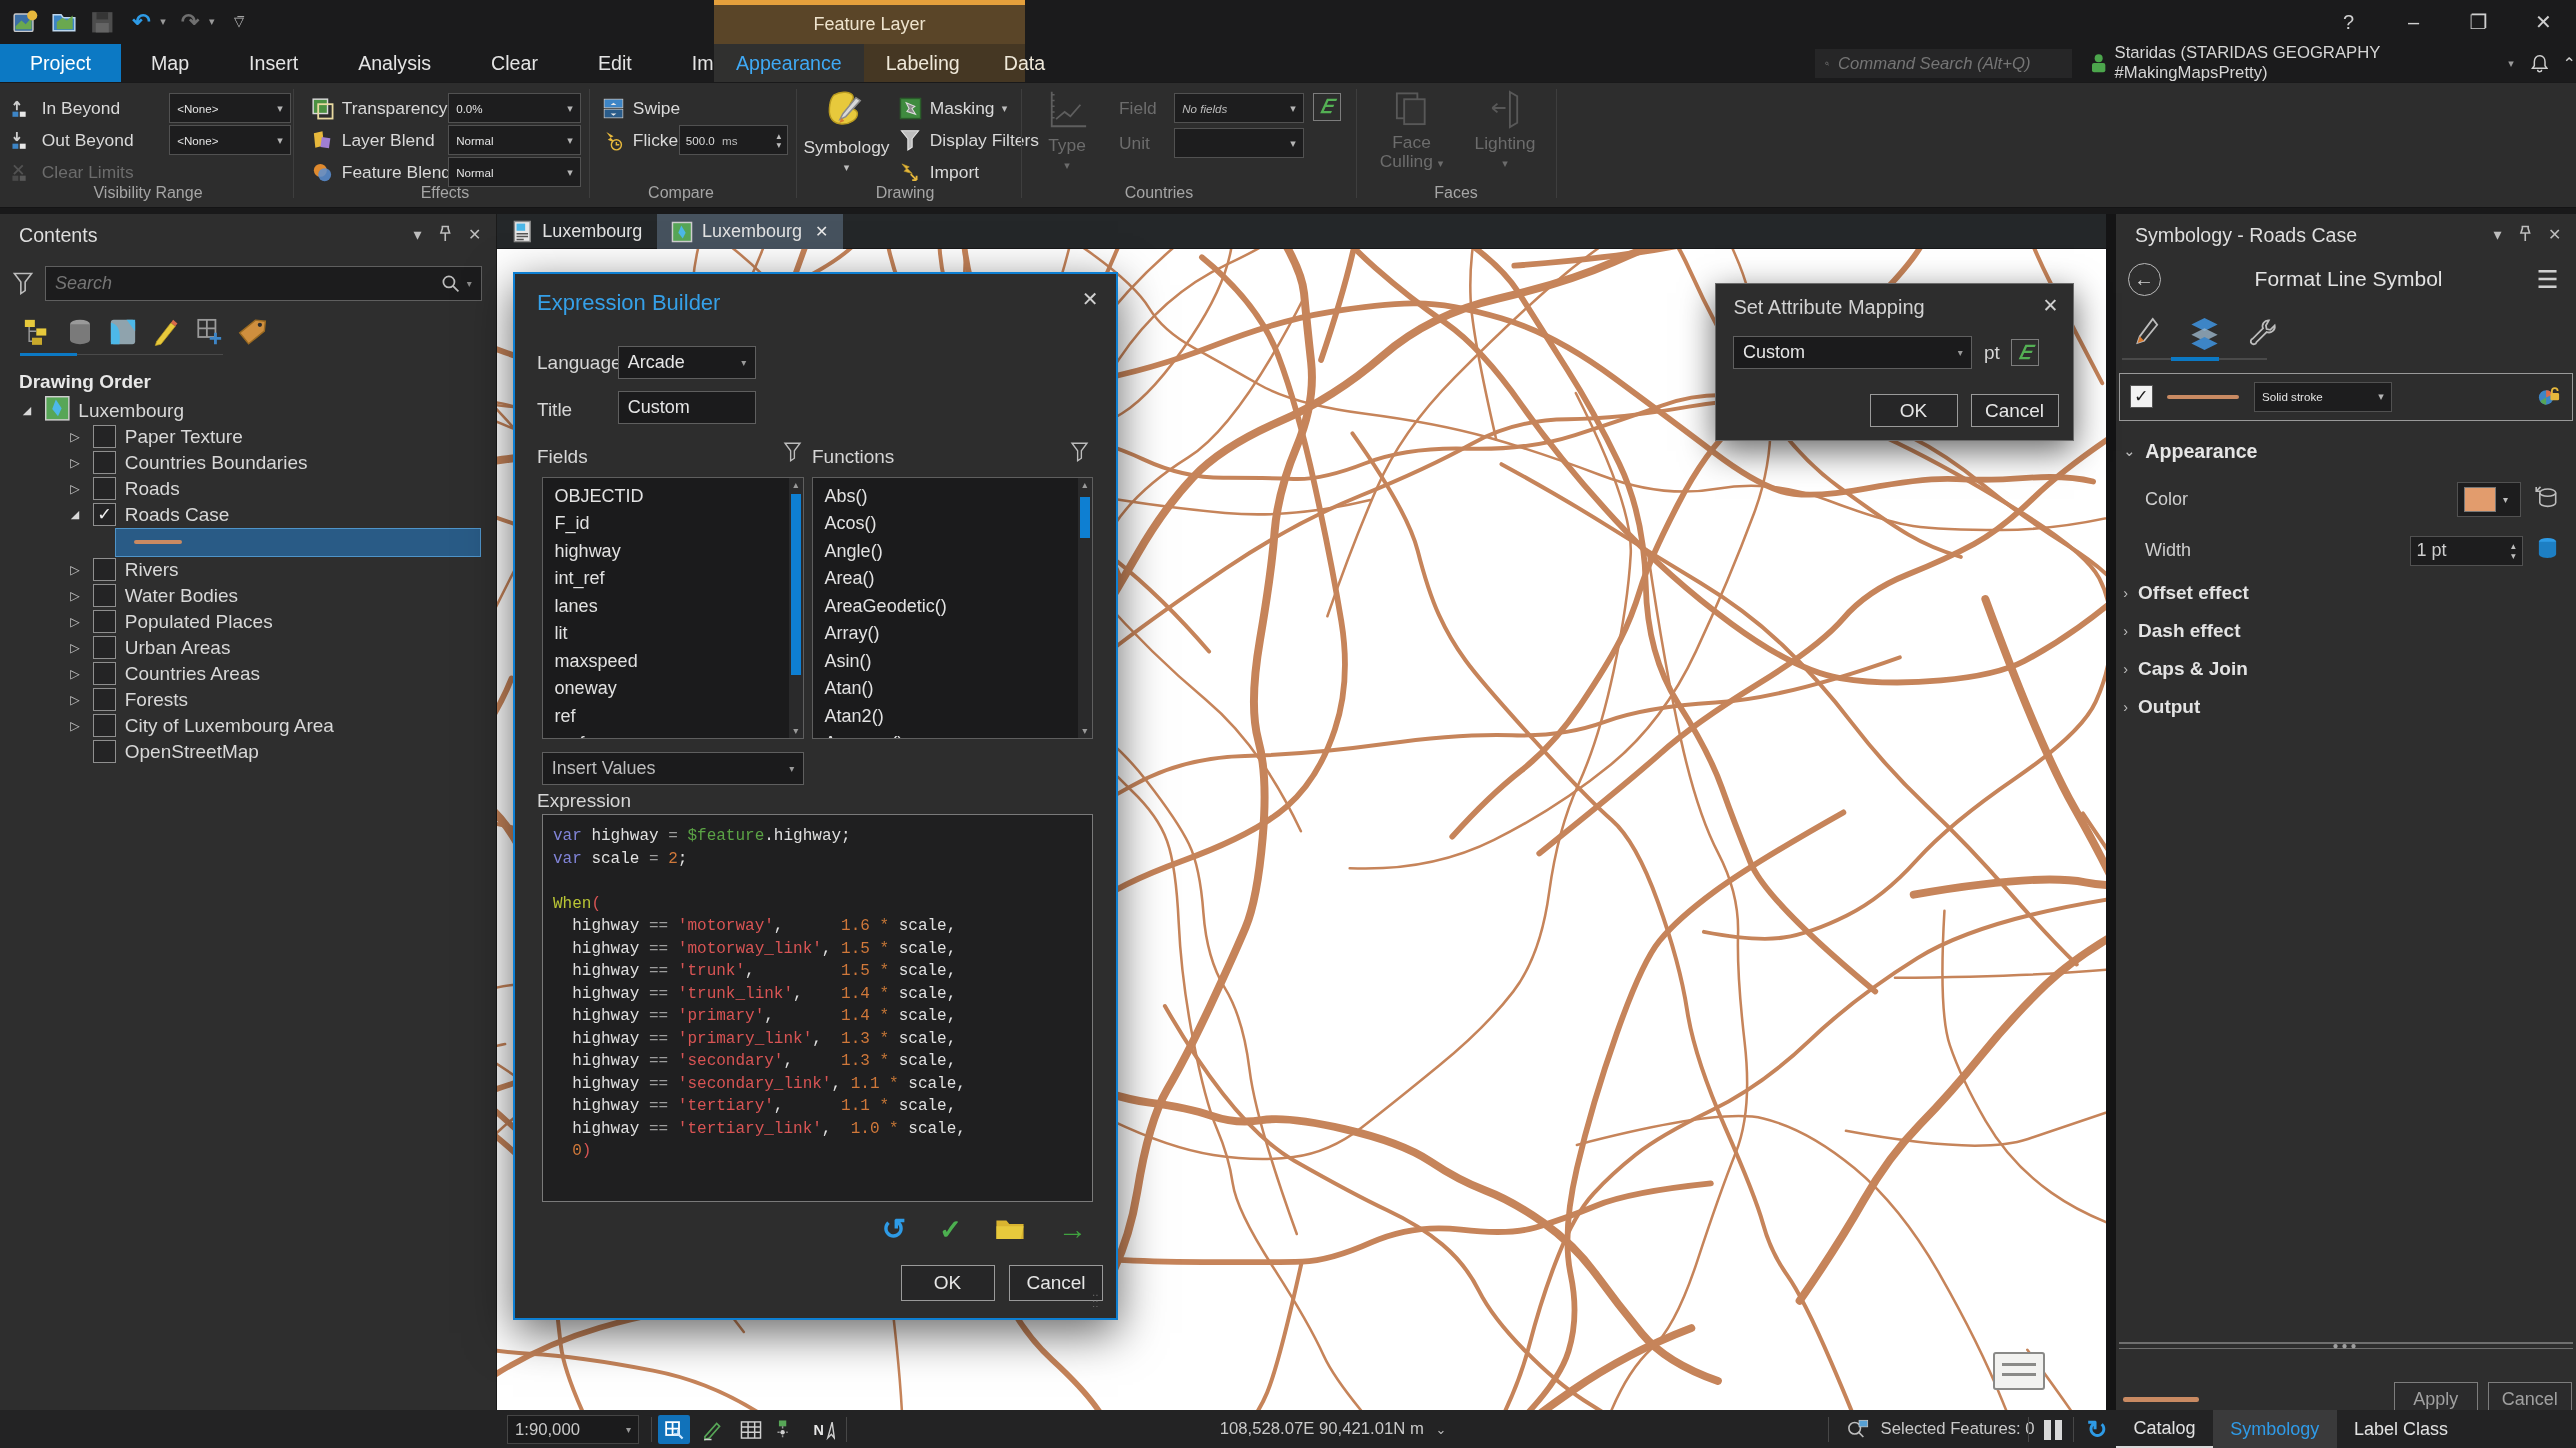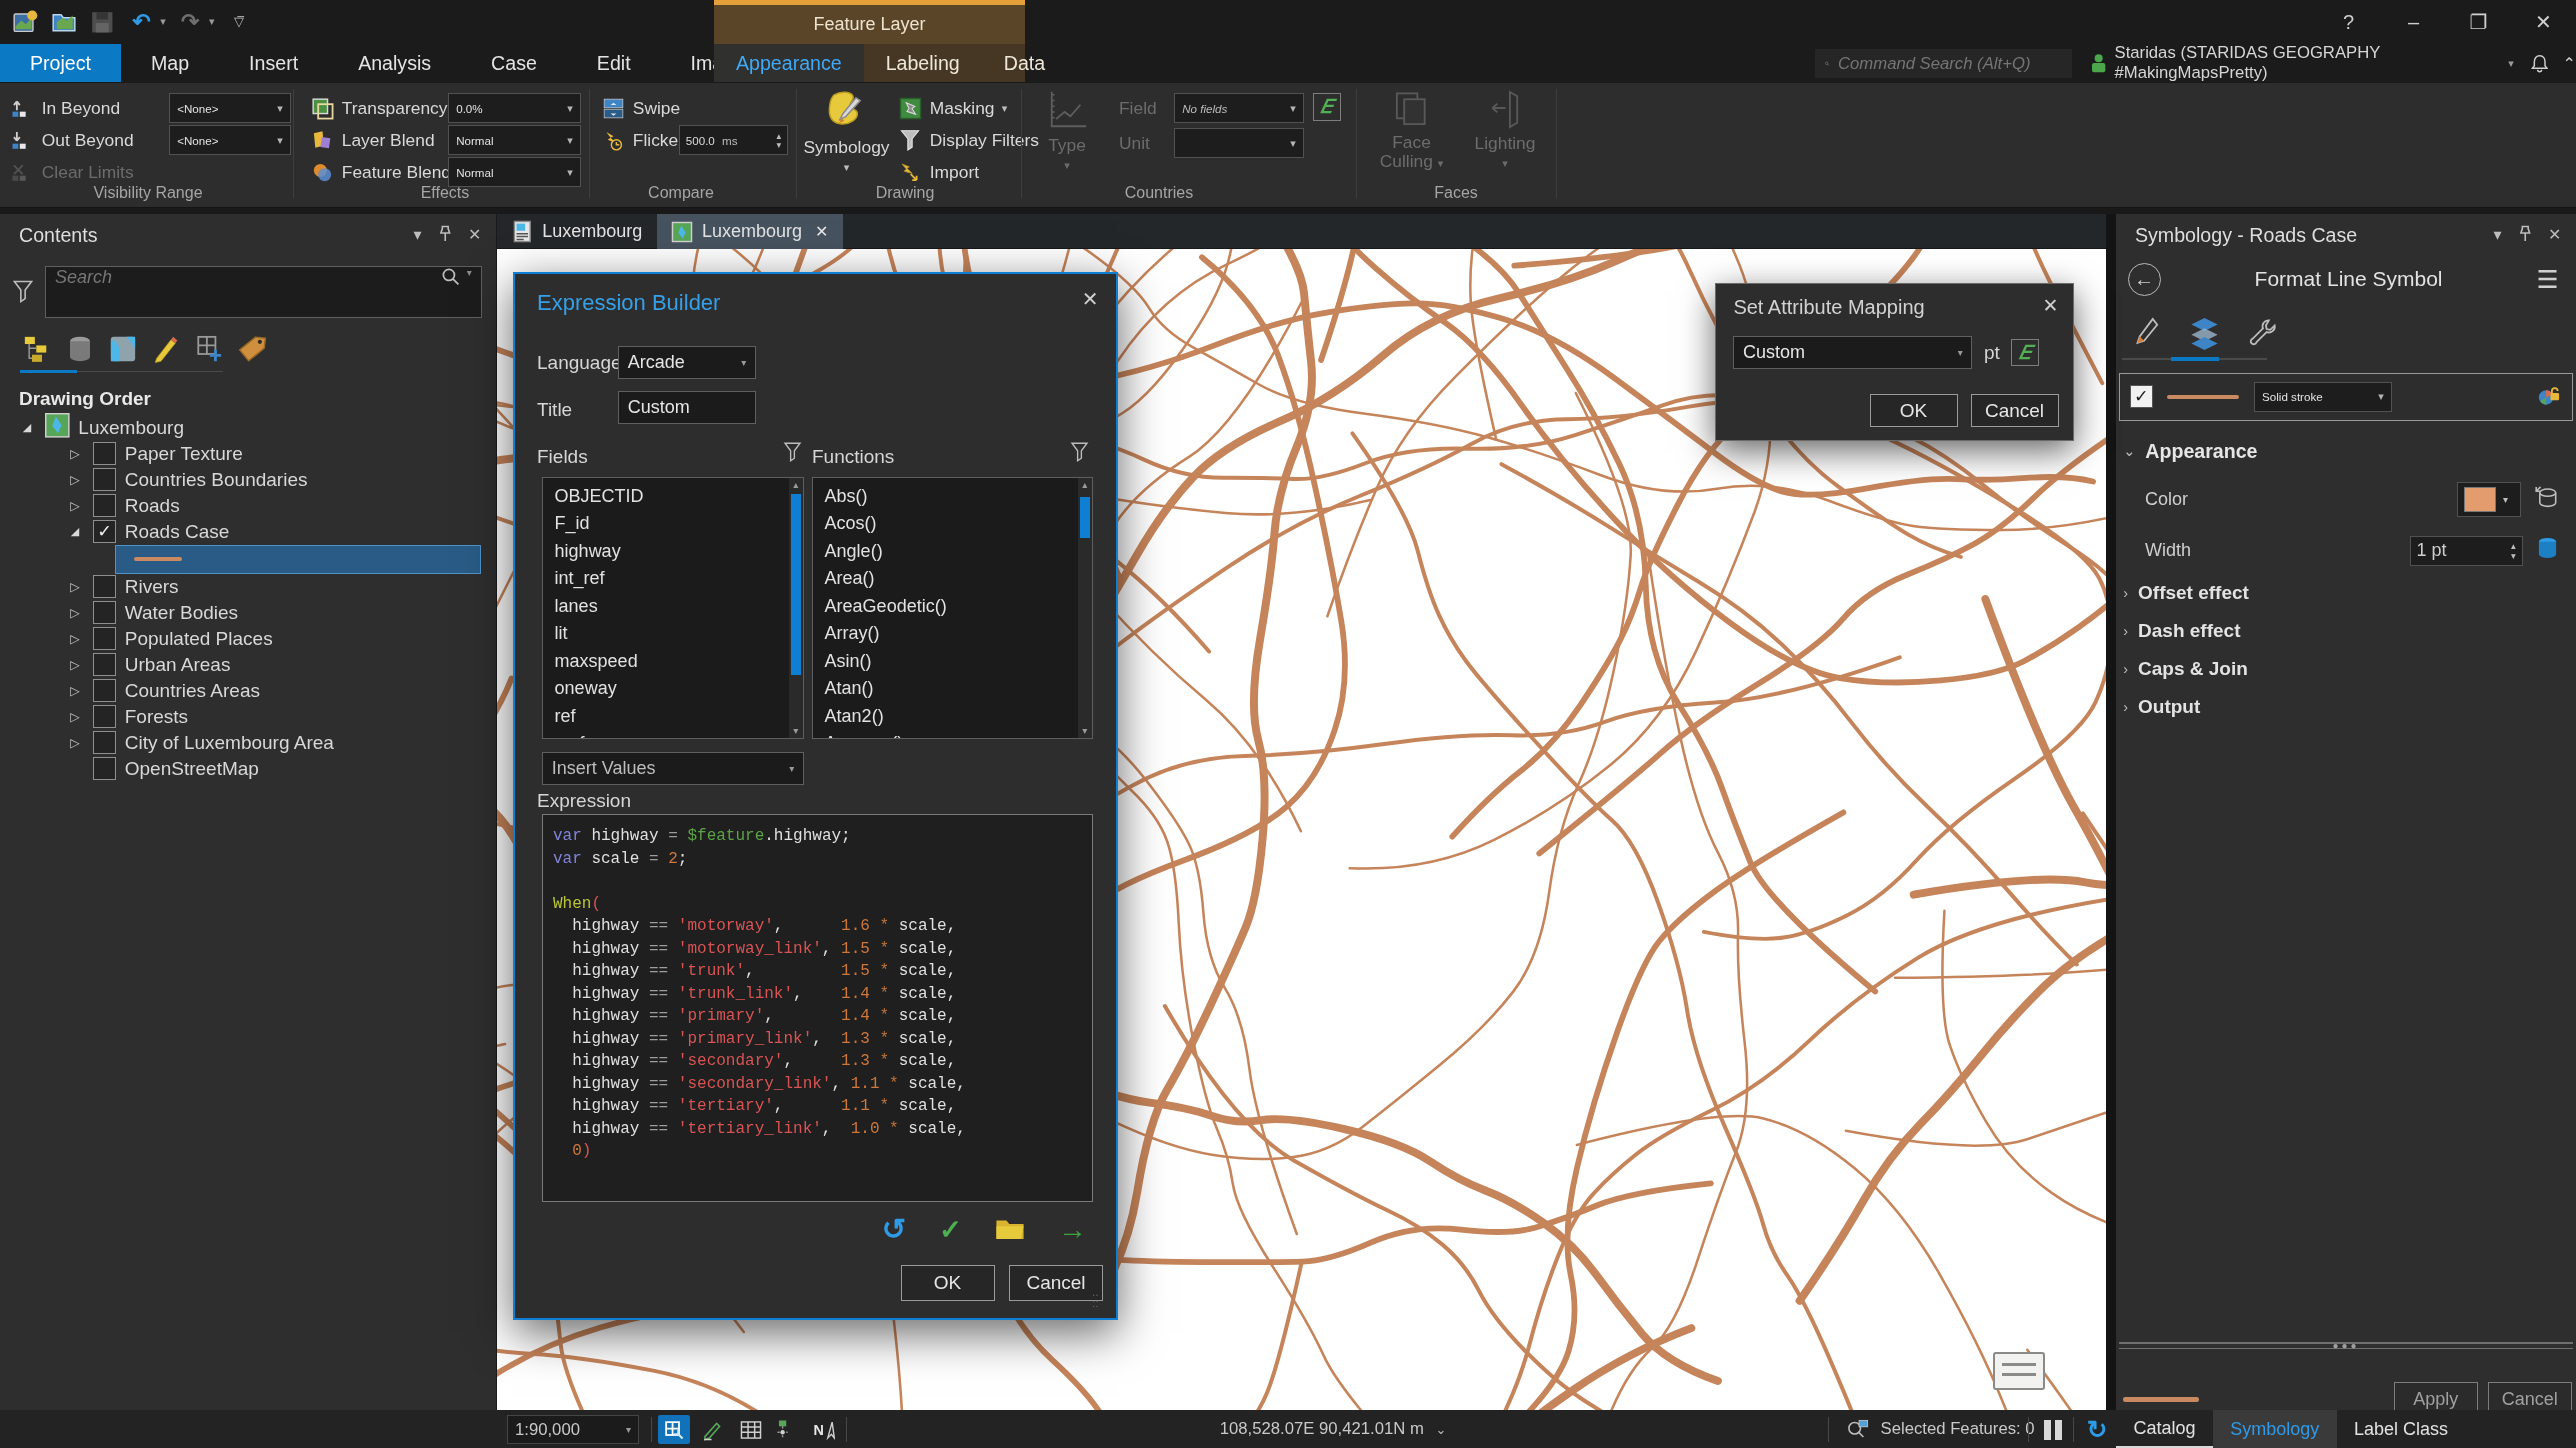--- a/index.html
+++ b/index.html
@@ -42,21 +42,21 @@
   .mini { width:24.6px; height:24.6px; display:inline-flex; align-items:center; justify-content:center; font-size:20px; }
   .spin { background:#1d1d1e; border:0.7px solid #515151; height:30px; display:flex; align-items:center; padding:0 5.8px; gap:7.2px; }
   .spin .arrows { display:flex; flex-direction:column; font-size:9.4px; color:#bdbdbd; line-height:9.4px; }
   .xbtn { width:27.5px; height:27.5px; border:0.7px solid #7d7d7d; color:#54b054; display:flex; align-items:center; justify-content:center; font-size:19px; font-style:italic; font-weight:bold; }
 
   
   #contents { left:0; top:214px; width:497px; height:1196px; background:#2e2e2e; border-right:1.4px solid #1a1a1a; }
   .panel-head { display:flex; align-items:center; justify-content:space-between; padding:10px 14.5px 4.3px 19px; font-size:19.6px; color:#dedede; }
   .panel-head .hicons { display:flex; gap:16px; color:#bdbdbd; font-size:16px; }
   .search-row { display:flex; align-items:center; gap:11.6px; padding:14.5px 14.5px 5.8px 11.6px; }
-  .search-box { flex:1; height:52px; background:#1c1c1d; border:0.7px solid #5f5f5f; display:flex; align-items:flex-start; padding:0 8.7px; gap:7.2px; }
+  .search-box { flex:1; height:35px; background:#1c1c1d; border:0.7px solid #5f5f5f; display:flex; align-items:center; padding:0 8.7px; gap:7.2px; }
   .search-box input { flex:1; background:transparent; border:none; outline:none; color:#a8a8a8; font-style:italic; font-size:18px; font-family:"Liberation Sans",sans-serif; }
   .ctoolbar { display:flex; gap:10px; padding:8.7px 0 0 20px; align-items:center; }
   .ctool { width:33px; height:33px; display:flex; align-items:center; justify-content:center; }
   .tab-underline { position:relative; margin:5.8px 0 0 20px; width:203px; height:1.4px; background:#4a4a4a; }
   .tab-underline .blue { position:absolute; left:0; top:-1.4px; width:57px; height:3.6px; background:#0c79c4; }
   .dorder { padding:16px 0 4.3px 19px; font-size:19px; font-weight:bold; color:#e8e8e8; }
   .tree-row { display:flex; align-items:center; height:26px; gap:8.7px; font-size:19px; color:#d8d8d8; }
   .exp { width:19px; text-align:center; color:#c3c3c3; font-size:12.3px; flex:0 0 19px; }
   .cbox { width:23px; height:23px; border:1.4px solid #8f8f8f; background:#242425; flex:0 0 23px; display:flex; align-items:center; justify-content:center; color:#f0f0f0; font-size:17.4px; }
   .sym-row { margin-left:98px; width:366px; height:29px; background:#295b86; border:1.4px solid #4f94c9; display:flex; align-items:center; padding-left:17.4px; }
@@ -196,21 +196,21 @@
       <span class="win-btn">✕</span>
     </div>
   </div>
 
   <div class="abs" id="tabrow">
     <div class="main-tabs" id="main-tabs">
         <span class="rtab active">Project</span>
         <span class="rtab">Map</span>
         <span class="rtab">Insert</span>
         <span class="rtab">Analysis</span>
-        <span class="rtab">Case</span>
+        <span class="rtab">Clear</span>
         <span class="rtab">Edit</span>
         <span class="rtab">Imagery</span>
         <span class="rtab">Share</span>
       </div>
     <div class="ctx-tabs" id="ctx-tabs">
         <span class="ctx-tab active">Appearance</span>
         <span class="ctx-tab">Labeling</span>
         <span class="ctx-tab">Data</span>
       </div>
     <div class="cmd-search">

